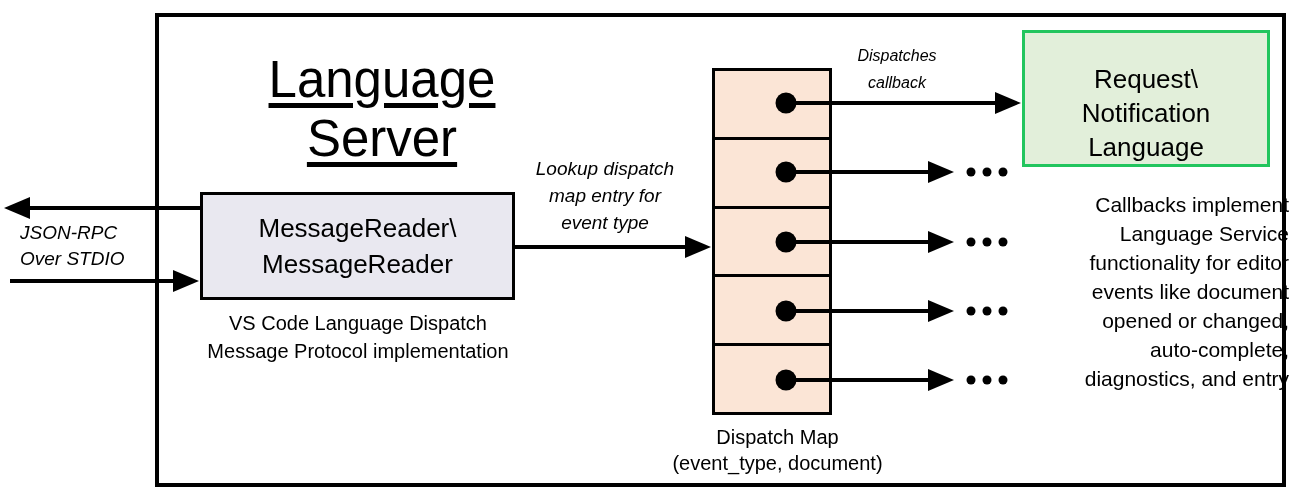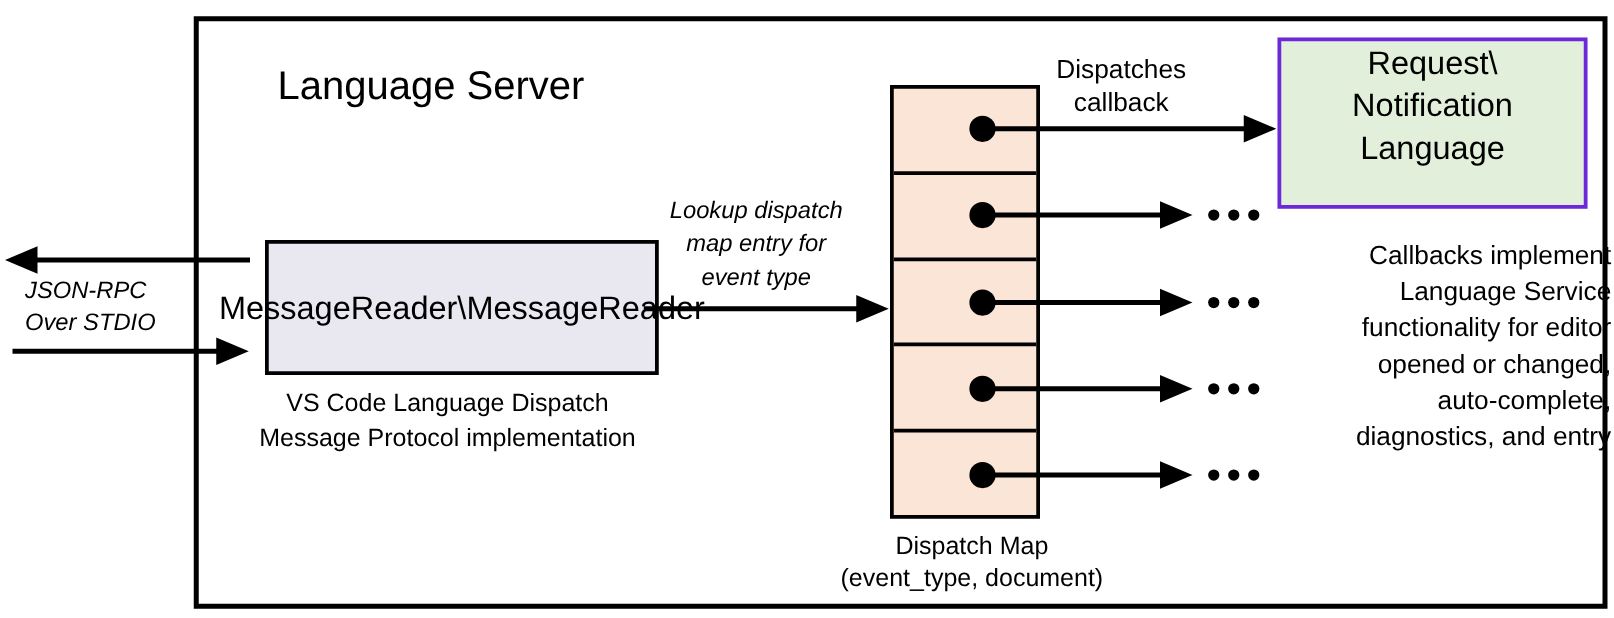--- a/index.html
+++ b/index.html
@@ -8,59 +8,59 @@
     font-family:"Liberation Sans", sans-serif;color:#000;overflow:hidden;
   }
   .abs{position:absolute;}
   
   .outer-box{
     left:155px;top:13px;width:1131px;height:474px;
     border:4px solid #000;box-sizing:border-box;background:transparent;z-index:1;
   }
   
   .title{
-    left:222px;top:50px;width:320px;
-    font-size:32px;text-underline-offset:6px;z-index:6;
+    left:222px;top:50px;width:320px;text-align:center;
+    font-size:51px;text-decoration:underline;text-underline-offset:6px;z-index:6;
   }
   
   .msg-box{
-    left:212px;top:192px;width:315px;height:108px;border:3px solid #000;
-    box-sizing:border-box;display:flex;flex-direction:row;justify-content:center;
+    left:200px;top:192px;width:315px;height:108px;border:3px solid #000;
+    box-sizing:border-box;display:flex;flex-direction:column;justify-content:center;
     align-items:center;font-size:26px;line-height:36px;text-align:center;z-index:2;
   }
   .msg-caption{
     left:172px;top:309px;width:372px;text-align:center;font-size:20px;line-height:28px;z-index:6;
   }
   
   .io-label{
     left:20px;top:220px;width:150px;text-align:left;font-style:italic;
     font-size:19px;line-height:26px;z-index:6;
   }
   .lookup-label{
     left:505px;top:155px;width:200px;text-align:center;font-style:italic;
     font-size:19px;line-height:27px;z-index:6;
   }
   .dispatches-label{
-    left:832px;top:42px;width:130px;text-align:center;
-    font-size:21px;line-height:27px;z-index:6;
+    left:832px;top:42px;width:130px;text-align:center;font-style:italic;
+    font-size:16px;line-height:27px;z-index:6;
   }
   
   .dispatch-map{
     left:712px;top:68px;width:120px;height:347px;border:3px solid #000;
     box-sizing:border-box;display:flex;flex-direction:column;z-index:2;
   }
   .map-row{flex:1;border-bottom:3px solid #000;position:relative;}
   .map-row:last-child{border-bottom:none;}
   .map-label{
     left:650px;top:424px;width:255px;text-align:center;font-size:20px;line-height:26px;z-index:6;
   }
   
   .callback-box{
-    left:1022px;top:30px;width:248px;height:137px;border:3px solid #6d28d9;
-    box-sizing:border-box;display:flex;flex-direction:column;justify-content:flex-start;
+    left:1022px;top:30px;width:248px;height:137px;border:3px solid #22c55e;
+    box-sizing:border-box;display:flex;flex-direction:column;justify-content:flex-end;
     align-items:center;font-size:26px;line-height:34px;text-align:center;z-index:2;
   }
   .callbacks-note{
     left:1005px;top:190px;width:284px;text-align:right;font-size:21px;line-height:29px;z-index:6;
   }
   .line{display:block;}
   
   .connectors{left:0;top:0;width:1291px;height:494px;z-index:5;pointer-events:none;}
 </style>
 </head>
@@ -110,20 +110,21 @@
 <div class="abs callback-box" style="background-color: rgb(226, 239, 218);">
   <span class="line">Request\</span>
   <span class="line">Notification</span>
   <span class="line">Language</span>
 </div>
 
 <div class="abs callbacks-note">
   <span class="line">Callbacks implement</span>
   <span class="line">Language Service</span>
   <span class="line">functionality for editor</span>
+  <span class="line">events like document</span>
   <span class="line">opened or changed,</span>
   <span class="line">auto-complete,</span>
   <span class="line">diagnostics, and entry</span>
 </div>
 
 <svg class="abs connectors" viewBox="0 0 1291 494" xmlns="http://www.w3.org/2000/svg">
   <g stroke="#000" stroke-width="4" fill="#000">
 
     <g>
       <line x1="200" y1="208" x2="28" y2="208"></line>

